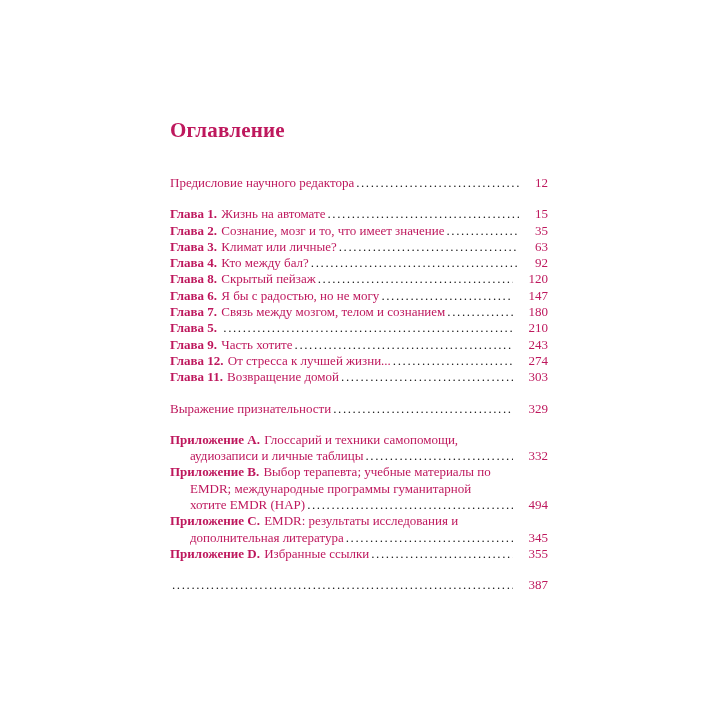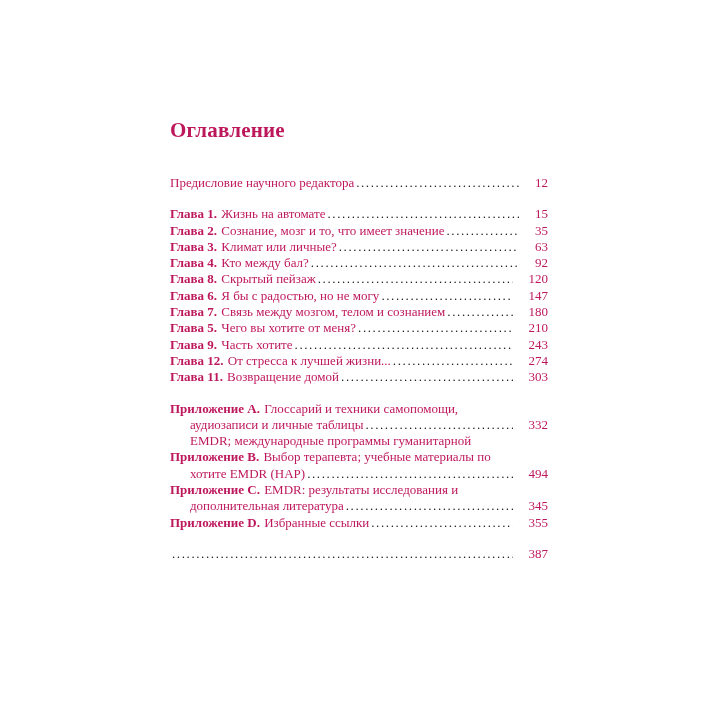--- a/index.html
+++ b/index.html
@@ -114,21 +114,20 @@
         <span class="pg">147</span>
       </div>
       <div class="line">
         <span class="bold">Глава 7.</span>
         <span class="t">Связь между мозгом, телом и сознанием</span>
         <span class="dots"></span>
         <span class="pg">180</span>
       </div>
       <div class="line">
         <span class="bold">Глава 5.</span>
-        <span class="t">Чего вы хотите от меня?</span>
         <span class="dots"></span>
         <span class="pg">210</span>
       </div>
       <div class="line">
         <span class="bold">Глава 9.</span>
         <span class="t">Часть хотите</span>
         <span class="dots"></span>
         <span class="pg">243</span>
       </div>
       <div class="line">
@@ -138,44 +137,51 @@
         <span class="pg">274</span>
       </div>
       <div class="line">
         <span class="bold">Глава 11.</span>
         <span class="t">Возвращение домой</span>
         <span class="dots"></span>
         <span class="pg">303</span>
       </div>
     </div>
 
+    <div class="group">
+      <div class="line">
+        <span class="t">Выражение признательности</span>
+        <span class="dots"></span>
+        <span class="pg">329</span>
+      </div>
+    </div>
 
     <div class="group">
 
       <div>
         <div class="line">
           <span class="bold">Приложение A.</span>
           <span class="t">Глоссарий и техники самопомощи,</span>
         </div>
         <div class="line indent">
           <span class="t">аудиозаписи и личные таблицы</span>
           <span class="dots"></span>
           <span class="pg">332</span>
         </div>
       </div>
 
       <div>
-        <div class="line indent">
-          <span class="t">EMDR; международные программы гуманитарной</span>
-        </div>
         <div class="line">
           <span class="bold">Приложение B.</span>
           <span class="t">Выбор терапевта; учебные материалы по</span>
         </div>
         <div class="line indent">
+          <span class="t">EMDR; международные программы гуманитарной</span>
+        </div>
+        <div class="line indent">
           <span class="t">хотите EMDR (HAP)</span>
           <span class="dots"></span>
           <span class="pg">494</span>
         </div>
       </div>
 
       <div>
         <div class="line">
           <span class="bold">Приложение C.</span>
           <span class="t">EMDR: результаты исследования и</span>

